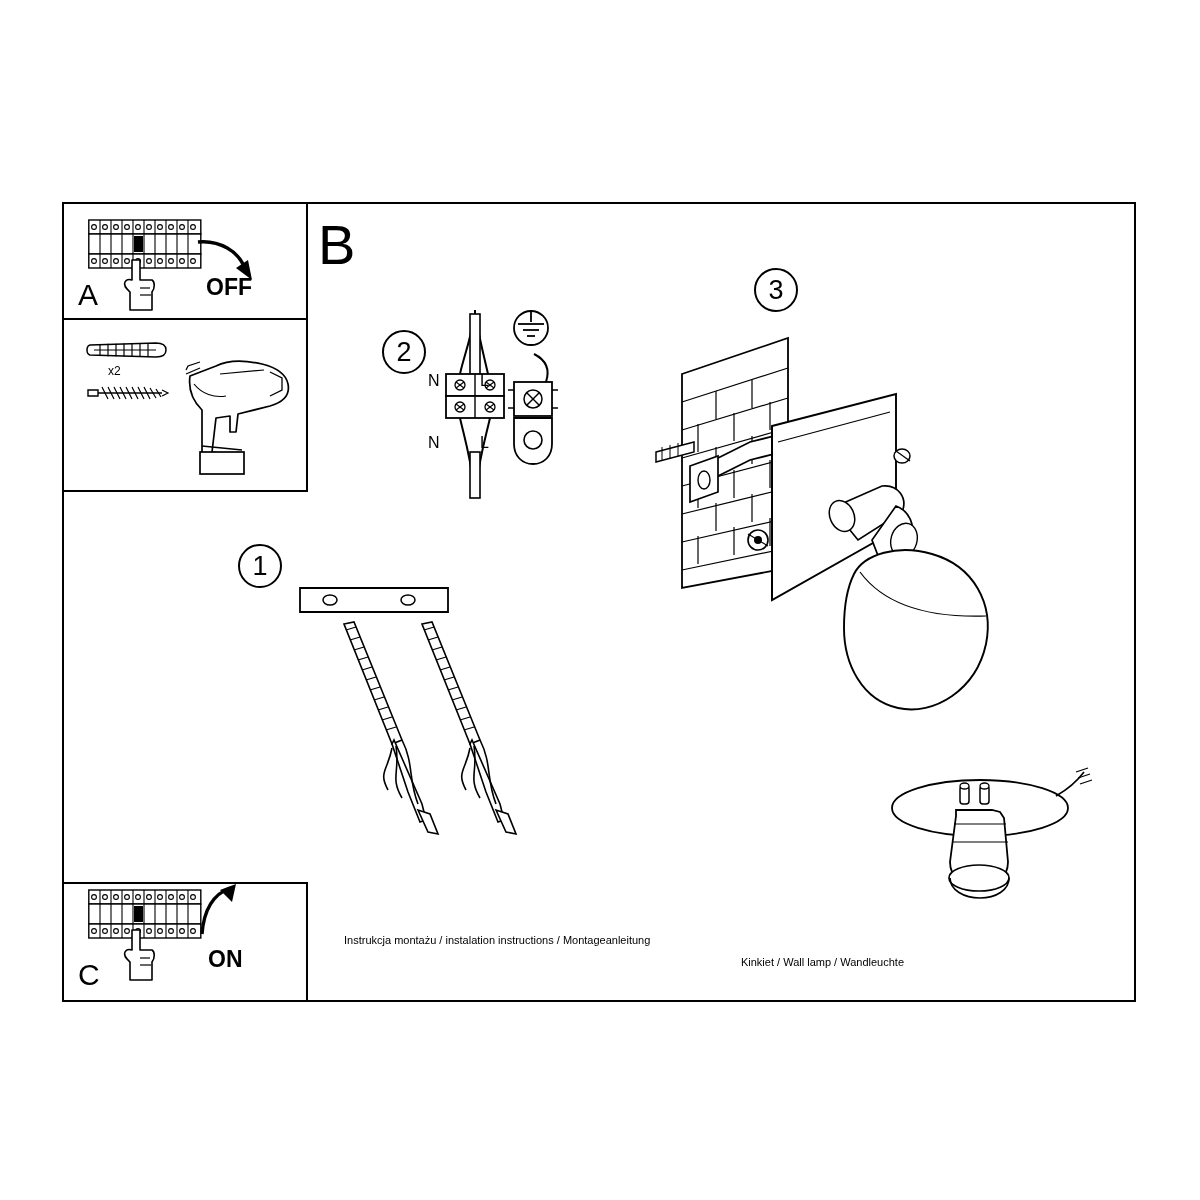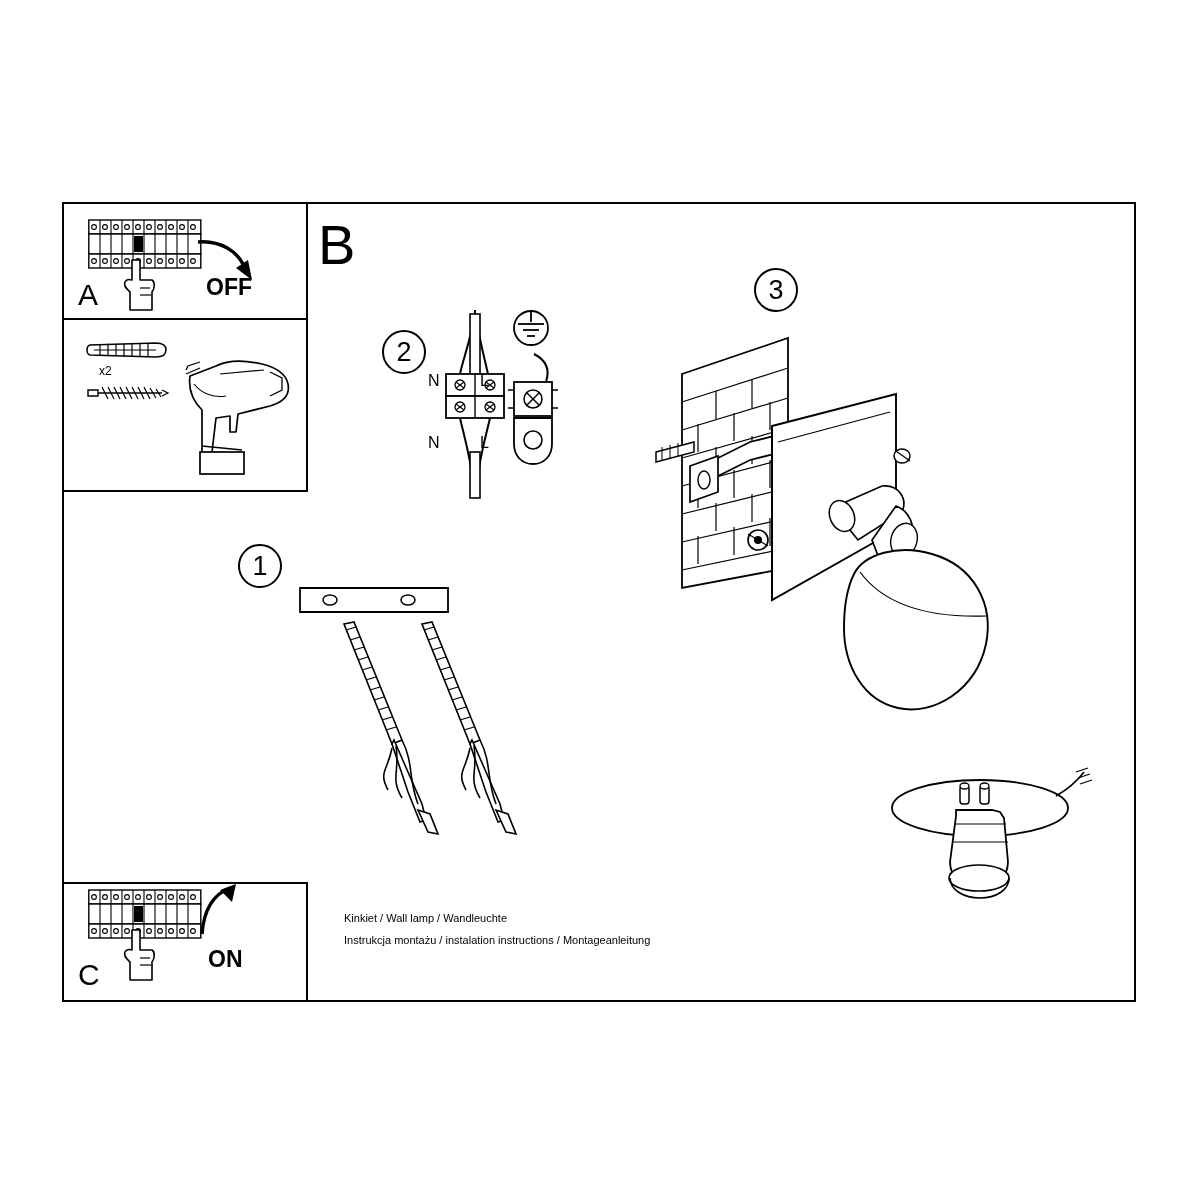--- a/index.html
+++ b/index.html
@@ -176,21 +176,21 @@
         <line x1="32" y1="5.7" x2="32" y2="18.3"></line>
           <line x1="40" y1="5.6" x2="40" y2="18.4"></line>
         <line x1="48" y1="5.5" x2="48" y2="18.5"></line>
           <line x1="56" y1="5.4" x2="56" y2="18.6"></line>
         <line x1="64" y1="5.3" x2="64" y2="18.7"></line>
       </g>
       <line x1="10" y1="12" x2="72" y2="12" stroke="#000" stroke-width="1"></line>
     </svg>
   </div>
 
-  <div class="abs tiny" style="left:99px; top:364px;">x2</div>
+  <div class="abs tiny" style="left:108px; top:364px;">x2</div>
 
   <div class="abs" style="left:86px; top:382px;">
     <svg width="86" height="22" viewBox="0 0 86 22">
       <path d="M2 8 L12 8 L12 14 L2 14 Z" fill="#fff" stroke="#000" stroke-width="1.4"></path>
       <line x1="12" y1="11" x2="80" y2="11" stroke="#000" stroke-width="1.4"></line>
       <path d="M16 5 L22 17 M22 5 L28 17 M28 5 L34 17 M34 5 L40 17 M40 5 L46 17 M46 5 L52 17 M52 5 L58 17 M58 5 L64 17 M64 6 L70 16 M70 7 L75 15" fill="none" stroke="#000" stroke-width="1.2"></path>
       <path d="M76 8 L82 11 L76 14" fill="#fff" stroke="#000" stroke-width="1.2"></path>
     </svg>
   </div>
 
@@ -479,15 +479,15 @@
 
       <path d="M68 44 L104 44 L112 46 L116 52 L120 96 C120 112 106 122 92 122 C76 122 62 112 62 96 L68 50 Z" fill="#fff" stroke="#000" stroke-width="1.8"></path>
       <path d="M66 58 L118 58" stroke="#000" stroke-width="1.2"></path>
       <path d="M64 76 L120 76" stroke="#000" stroke-width="1.2"></path>
       <ellipse cx="91" cy="112" rx="30" ry="13" fill="#fff" stroke="#000" stroke-width="1.7"></ellipse>
       <path d="M62 112 C62 124 76 132 92 132 C108 132 121 124 121 112" fill="none" stroke="#000" stroke-width="1.7"></path>
     </svg>
   </div>
 
   <div class="abs caption" style="left:320px; top:930px; width:560px;">Instrukcja montażu / instalation instructions / Montageanleitung</div>
-  <div class="abs caption" style="left:320px; top:908px; width:560px;">Kinkiet / Wall lamp / Wandleuchte</div>
+  <div class="abs caption" style="left:320px; top:952px; width:560px;text-align:right;">Kinkiet / Wall lamp / Wandleuchte</div>
 
 </div>
 
 </body></html>

